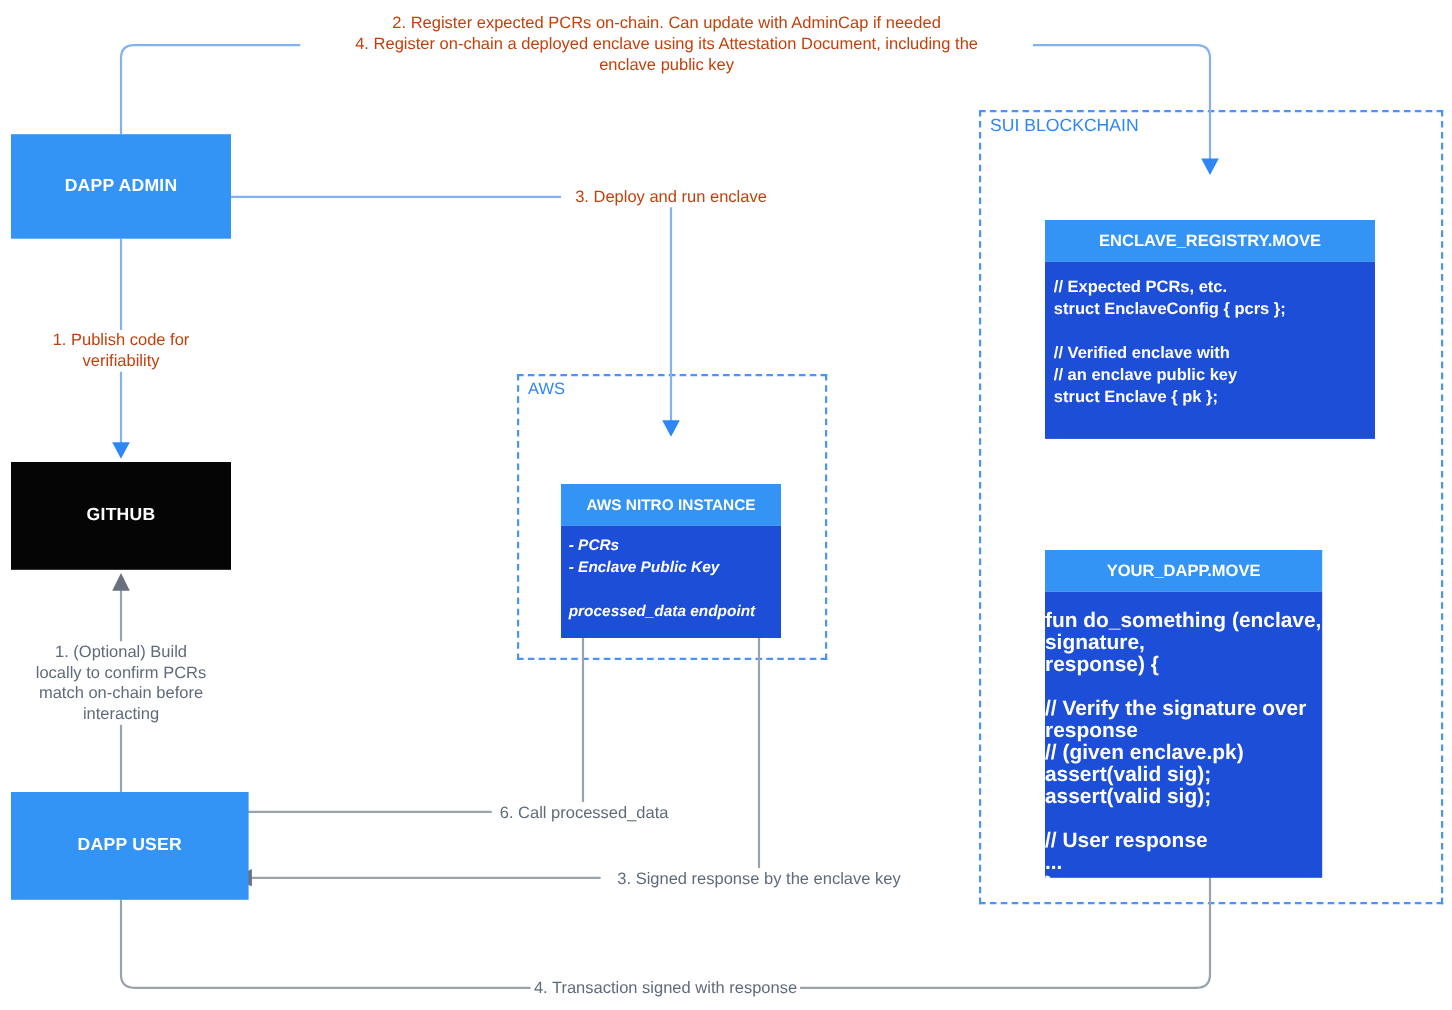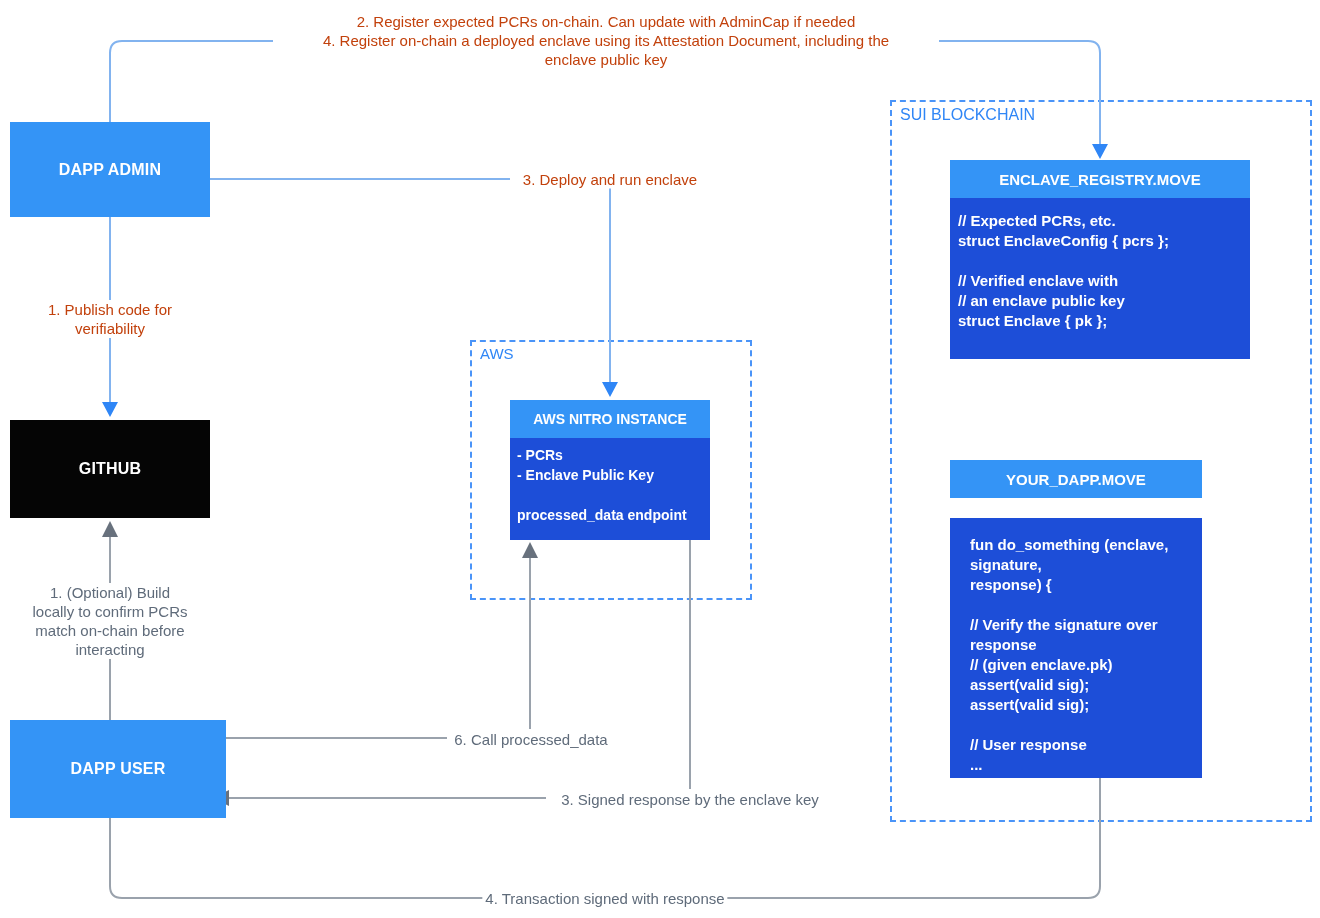--- a/index.html
+++ b/index.html
@@ -10,21 +10,21 @@
   }
   svg#wires{position:absolute;left:0;top:0;z-index:1;}
   .node{position:absolute;z-index:2;display:flex;align-items:center;justify-content:center;
         color:#ffffff;font-size:16px;font-weight:600;letter-spacing:.2px;}
   .blue-node{background:#3494f6;}
   .black-node{background:#050505;}
   .group{position:absolute;z-index:0;border:2px dashed #4a94f8;background:transparent;}
   .group-label{position:absolute;z-index:2;color:#2f86f6;font-size:16px;font-weight:500;}
   .module{position:absolute;z-index:2;display:flex;flex-direction:column;}
   .module-header{background:#3494f6;color:#ffffff;font-weight:700;display:flex;
-                 align-items:center;justify-content:center;}
+                 align-items:center;justify-content:center;margin-top:40px;}
   .module-body{background:#1d4ed8;color:#ffffff;white-space:pre-line;font-weight:600;}
   .edge-label{position:absolute;z-index:3;transform:translate(-50%,-50%);
               background:#ffffff;padding:0 3px;white-space:pre-line;text-align:center;
               font-size:15px;line-height:19px;}
   .edge-label.blue{color:#c2410c;}
   .edge-label.gray{color:#5f6b7a;}
 </style>
 </head>
 <body>
 
@@ -70,39 +70,39 @@
   <div class="node blue-node" style="left:10px;top:122px;width:200px;height:95px;">
     <span>DAPP ADMIN</span>
   </div>
 
   <div class="node blue-node" style="left:10px;top:720px;width:216px;height:98px;">
     <span>DAPP USER</span>
   </div>
 
   <div class="module" style="left:510px;top:400px;width:200px;">
     <div class="module-header" style="height:38px;font-size:14px;">AWS NITRO INSTANCE</div>
-    <div class="module-body" style="height:88px;padding:7px 18px 7px 7px;font-size:14px;line-height:20px;">- PCRs
+    <div class="module-body" style="height:88px;padding:7px 18px 7px 7px;font-size:14px;line-height:20px;font-style:italic;">- PCRs
 - Enclave Public Key
 
 processed_data endpoint</div>
   </div>
 
   <div class="module" style="left:950px;top:160px;width:300px;">
     <div class="module-header" style="height:38px;font-size:15px;">ENCLAVE_REGISTRY.MOVE</div>
     <div class="module-body" style="height:135px;padding:13px 8px;font-size:15px;line-height:20px;">// Expected PCRs, etc.
 struct EnclaveConfig { pcrs };
 
 // Verified enclave with
 // an enclave public key
 struct Enclave { pk };</div>
   </div>
 
   <div class="module" style="left:950px;top:460px;width:252px;">
     <div class="module-header" style="height:38px;font-size:15px;">YOUR_DAPP.MOVE</div>
-    <div class="module-body" style="height:226px;padding:17px 20px;font-size:15px;line-height:20px;margin-top:20px;">fun do_something (enclave, signature,
+    <div class="module-body" style="height:226px;padding:17px 0;font-size:19px;line-height:20px;">fun do_something (enclave, signature,
 response) {
 
 // Verify the signature over response
 // (given enclave.pk) assert(valid sig);
 assert(valid sig);
 
 // User response
 ...
 }</div>
   </div>

